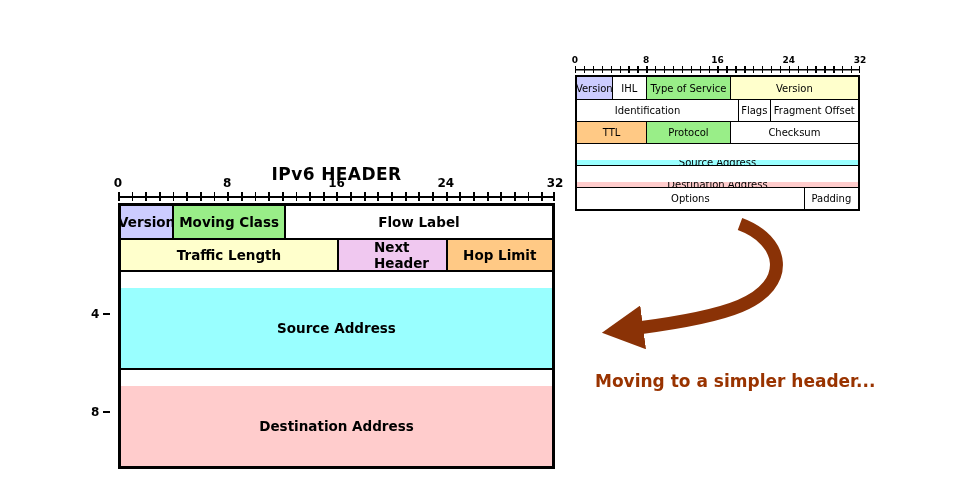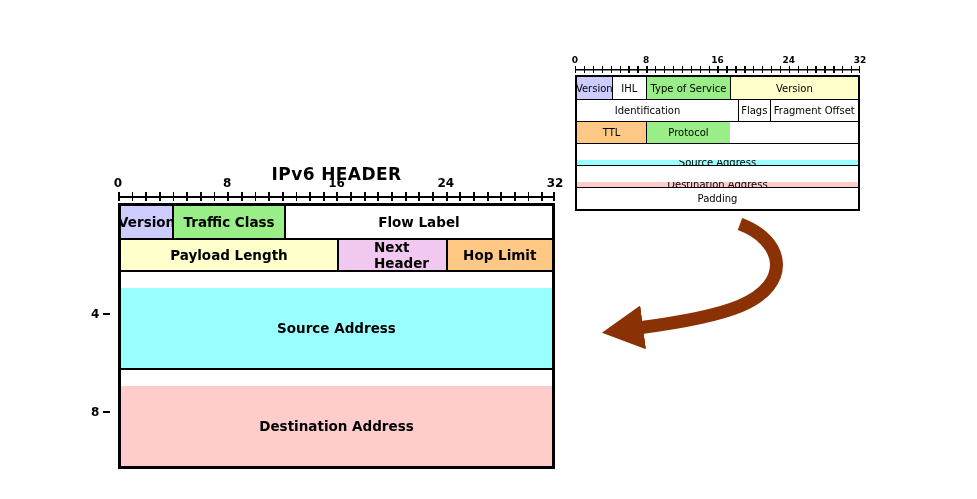--- a/index.html
+++ b/index.html
@@ -83,25 +83,25 @@
       <span class="p25">8</span>
       <span class="p50">16</span>
       <span class="p75">24</span>
       <span class="p100">32</span>
     </div>
     <div class="ruler"></div>
 
     <div class="htable">
       <div class="row row-s">
         <div class="cell c-lavender w-v6-version">Version</div>
-        <div class="cell c-green w-v6-tc">Traffic Class</div>
+        <div class="cell c-green w-v6-tc">Moving Class</div>
         <div class="cell w-v6-fl">Flow Label</div>
       </div>
       <div class="row row-s">
-        <div class="cell c-yellow w-v6-pl">Payload Length</div>
+        <div class="cell c-yellow w-v6-pl">Traffic Length</div>
         <div class="cell c-violet w-v6-nh">Next Header</div>
         <div class="cell c-orange w-v6-hl">Hop Limit</div>
       </div>
       <div class="row row-b">
         <div class="cell c-cyan w-full">Source Address</div>
       </div>
       <div class="row row-b">
         <div class="cell c-pink w-full">Destination Address</div>
       </div>
     </div>
@@ -135,36 +135,39 @@
         <div class="cell c-yellow w4-len">Version</div>
       </div>
       <div class="row">
         <div class="cell w4-ident">Identification</div>
         <div class="cell w4-flags">Flags</div>
         <div class="cell w4-fo">Fragment Offset</div>
       </div>
       <div class="row">
         <div class="cell c-orange w4-ttl">TTL</div>
         <div class="cell c-green w4-proto">Protocol</div>
+        <div class="cell w4-ck">Checksum</div>
       </div>
       <div class="row">
         <div class="cell c-cyan w-full">Source Address</div>
       </div>
       <div class="row">
         <div class="cell c-pink w-full">Destination Address</div>
       </div>
       <div class="row">
+        <div class="cell w4-opt">Options</div>
         <div class="cell w4-pad">Padding</div>
       </div>
     </div>
   </section>
 
   <svg class="arrow-svg" viewBox="0 0 200 140" aria-hidden="true">
     <defs>
       <marker id="ah" markerWidth="3.4" markerHeight="3.4" refX="0.4" refY="1.7" orient="auto">
         <path d="M0,0 L3.2,1.7 L0,3.4 Z" fill="var(--arrow,#8a3206)"></path>
       </marker>
     </defs>
     <path d="M152,12 C196,28 205,72 152,94 C128,104 96,110 50,116" fill="none" stroke="var(--arrow,#8a3206)" stroke-width="13" marker-end="url(#ah)"></path>
   </svg>
 
+  <div class="caption">Moving to a simpler header...</div>
 
 </div>
 
 </body></html>

